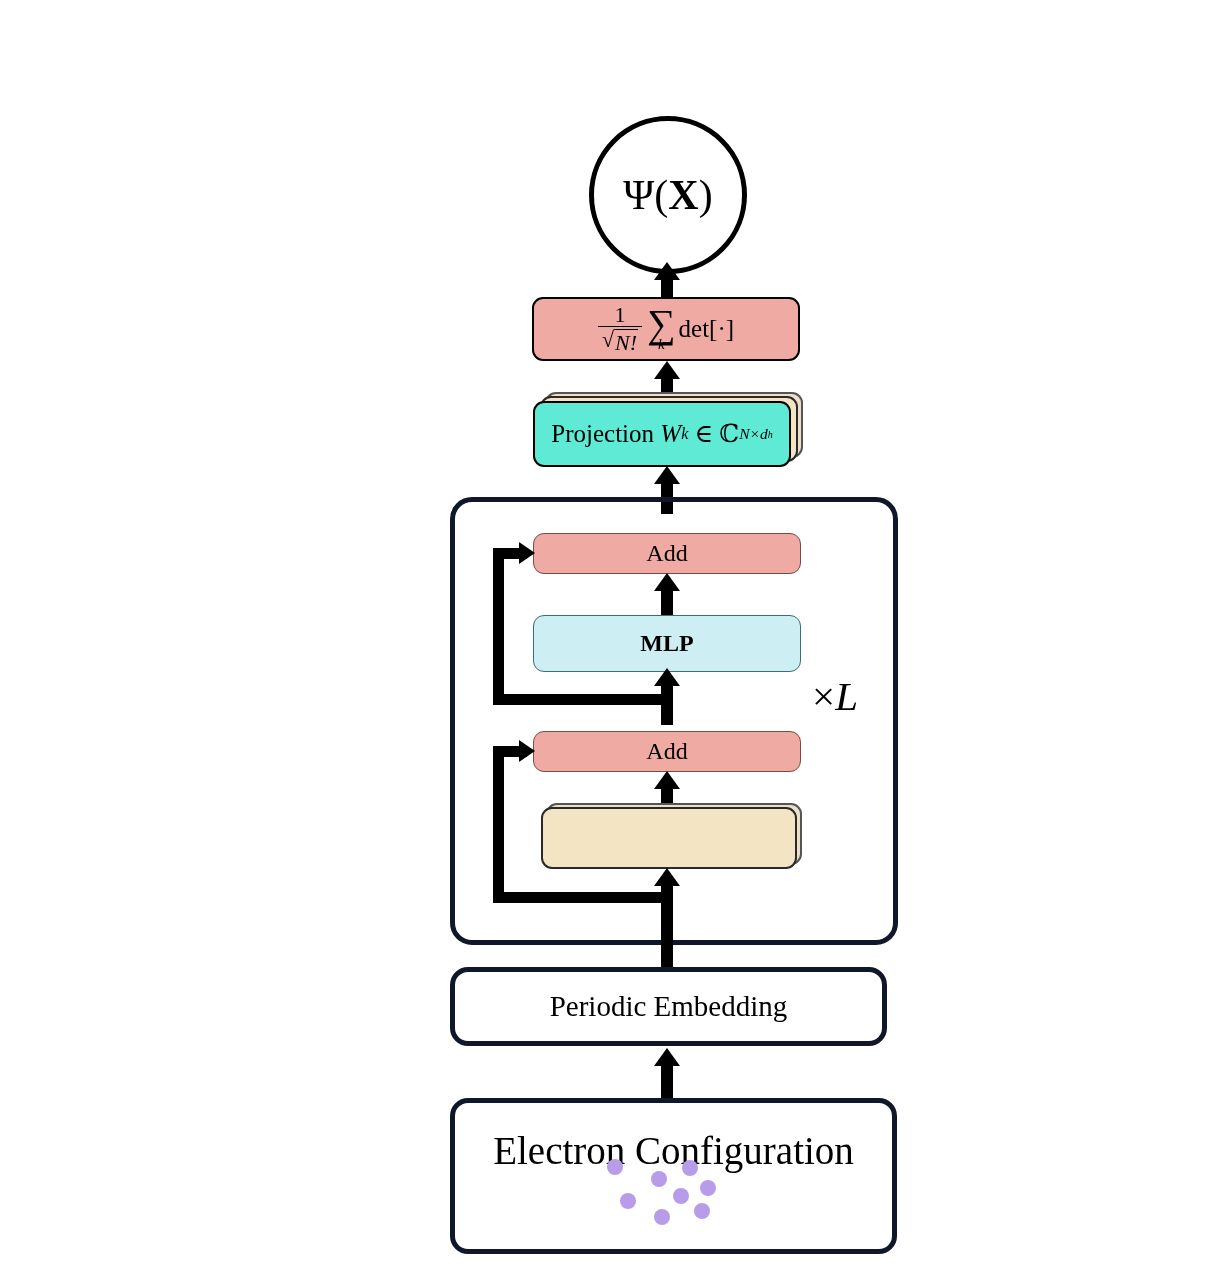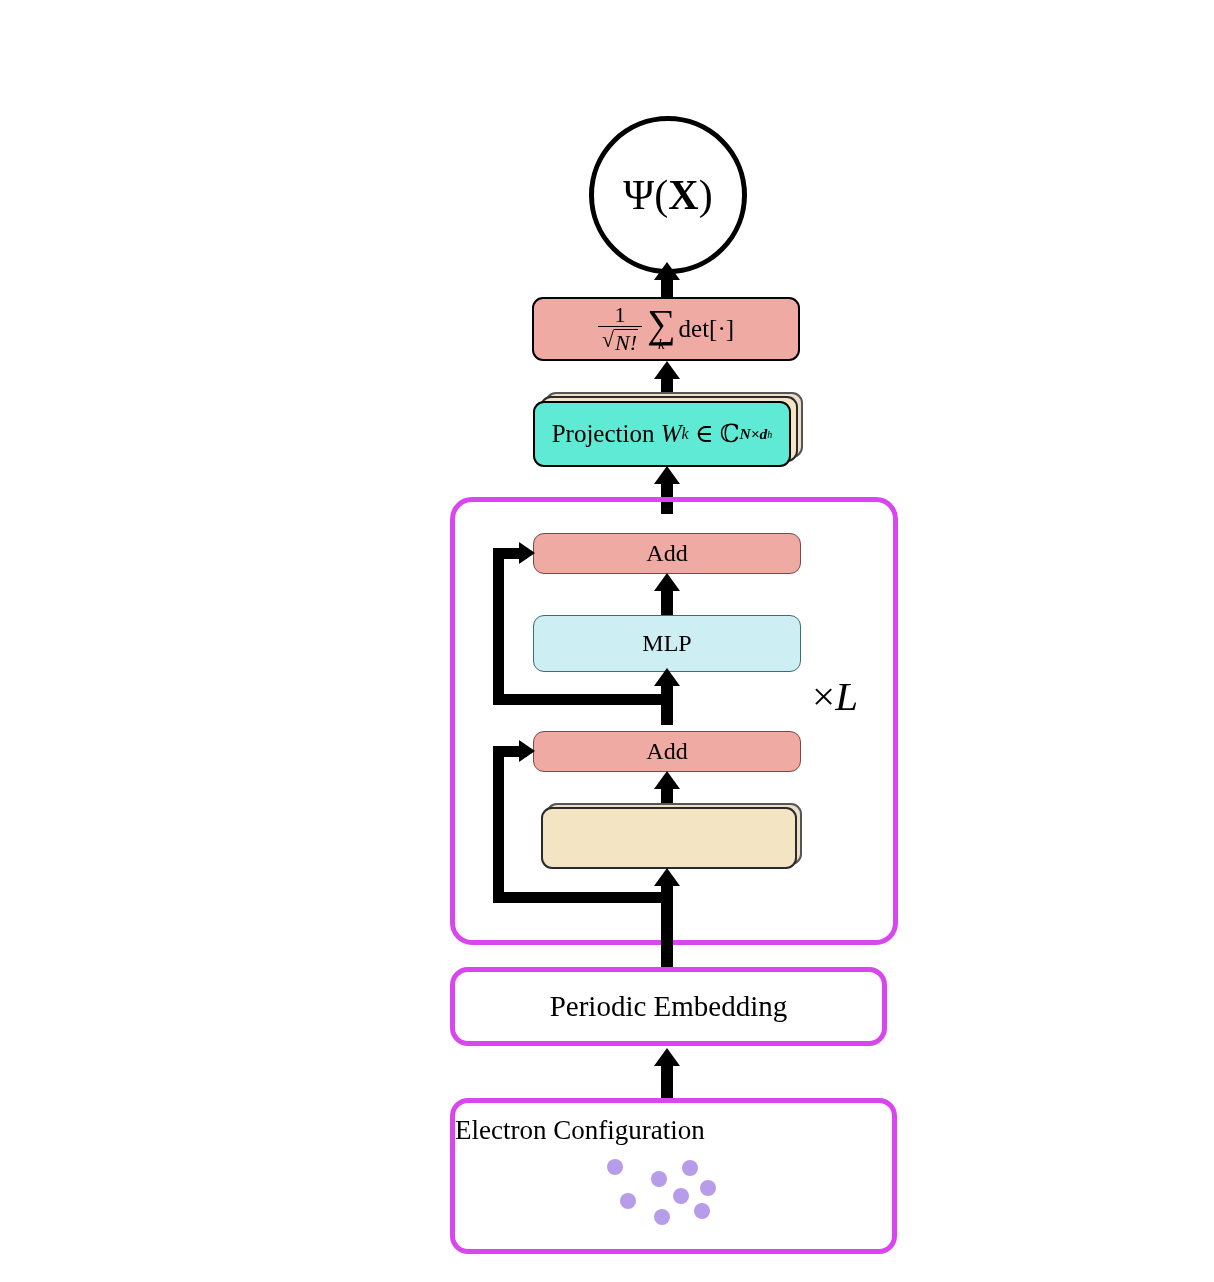--- a/index.html
+++ b/index.html
@@ -30,21 +30,21 @@
   }
   
   .circle {
     border: 5px solid #000;
     border-radius: 50%;
     background: #fff;
     font-size: 44px;
   }
   
   .plainbox {
-    border: 5px solid #d946ef;
+    border: 5px solid #0f172a;
     border-radius: 18px;
     background: #fff;
     font-size: 29px;
   }
   
   .fbox {
     border: 1.5px solid #3a3a3a;
     border-radius: 11px;
     font-size: 24px;
   }
@@ -137,21 +137,21 @@
     display: inline-flex;
     flex-direction: column;
     align-items: center;
     line-height: 0.85;
     margin: 0 3px;
   }
   .sumblk .sig { font-size: 40px; }
   .sumblk .sub { font-size: 15px; font-style: italic; margin-top: -3px; }
   .ital { font-style: italic; }
   .up   { font-style: normal; }
-  .sup  { font-size: 0.62em; vertical-align: super; font-style: italic; font-weight: bold; }
+  .sup  { font-size: 0.62em; vertical-align: super; font-style: italic; }
   .sub-i{ font-size: 0.64em; vertical-align: sub; font-style: italic; }
   .bbC  { font-family: "DejaVu Serif", serif; }
   .boldX{ font-weight: bold; }
 </style>
 </head>
 <body>
 
 <div id="stage">
 
   <div class="node circle" style="left:589px; top:116px; width:158px; height:158px;">
@@ -205,21 +205,21 @@
     <span class="op">×</span><span>L</span>
   </div>
 
   <div class="node fbox red" style="left:533px; top:533px; width:268px; height:41px;">
     <span>Add</span>
   </div>
 
   <div class="vline" style="left:661px; top:585px; width:12px; height:30px;"></div>
   <div class="arrowhead up" style="left:654px; top:573px;"></div>
 
-  <div class="node fbox cyan" style="left:533px; top:615px; width:268px; height:57px;">
+  <div class="node fbox cyan" style="left:533px; top:615px; width:268px; height:57px;font-weight:bold;">
     <span>MLP</span>
   </div>
 
   <div class="vline" style="left:661px; top:685px; width:12px; height:40px;"></div>
   <div class="arrowhead up" style="left:654px; top:668px;"></div>
 
   <div class="hline" style="left:493px; top:694px; width:175px; height:11px;"></div>
   <div class="vline" style="left:493px; top:548px; width:11px; height:152px;"></div>
   <div class="hline" style="left:493px; top:548px; width:34px; height:11px;"></div>
   <div class="arrowhead right" style="left:519px; top:542px;"></div>
@@ -245,21 +245,21 @@
   <div class="vline" style="left:661px; top:935px; width:12px; height:32px;"></div>
 
   <div class="plainbox node" style="left:450px; top:967px; width:437px; height:79px;">
     <span>Periodic Embedding</span>
   </div>
 
   <div class="vline" style="left:661px; top:1062px; width:12px; height:37px;"></div>
   <div class="arrowhead up" style="left:654px; top:1048px;"></div>
 
   <div class="plainbox" style="position:absolute; left:450px; top:1098px; width:437px; height:146px;">
-    <div style="position:absolute; left:0; right:0; top:12px; text-align:left; font-size:27px;">Electron Configuration</div>
+    <div style="position:absolute; left:0; right:0; top:25px; text-align:center; font-size:39px;">Electron Configuration</div>
   </div>
 
   <div id="electron-dots">
       <div class="dot" style="left: 607px; top: 1159px; width: 16px; height: 16px; background: rgb(183, 156, 234);"></div>
       <div class="dot" style="left: 620px; top: 1193px; width: 16px; height: 16px; background: rgb(183, 156, 234);"></div>
       <div class="dot" style="left: 651px; top: 1171px; width: 16px; height: 16px; background: rgb(183, 156, 234);"></div>
       <div class="dot" style="left: 654px; top: 1209px; width: 16px; height: 16px; background: rgb(183, 156, 234);"></div>
       <div class="dot" style="left: 673px; top: 1188px; width: 16px; height: 16px; background: rgb(183, 156, 234);"></div>
       <div class="dot" style="left: 682px; top: 1160px; width: 16px; height: 16px; background: rgb(183, 156, 234);"></div>
       <div class="dot" style="left: 694px; top: 1203px; width: 16px; height: 16px; background: rgb(183, 156, 234);"></div>

